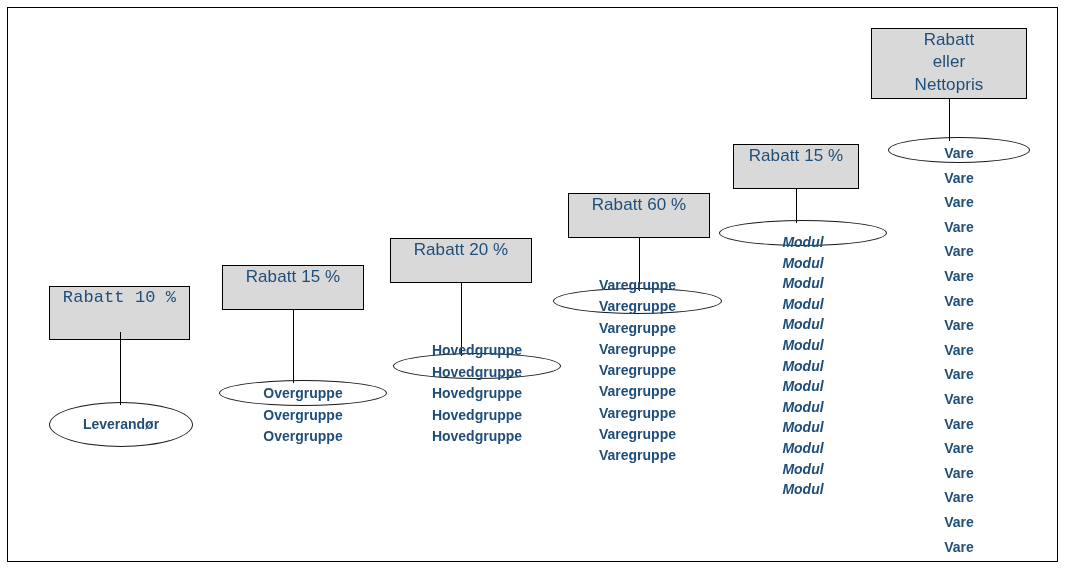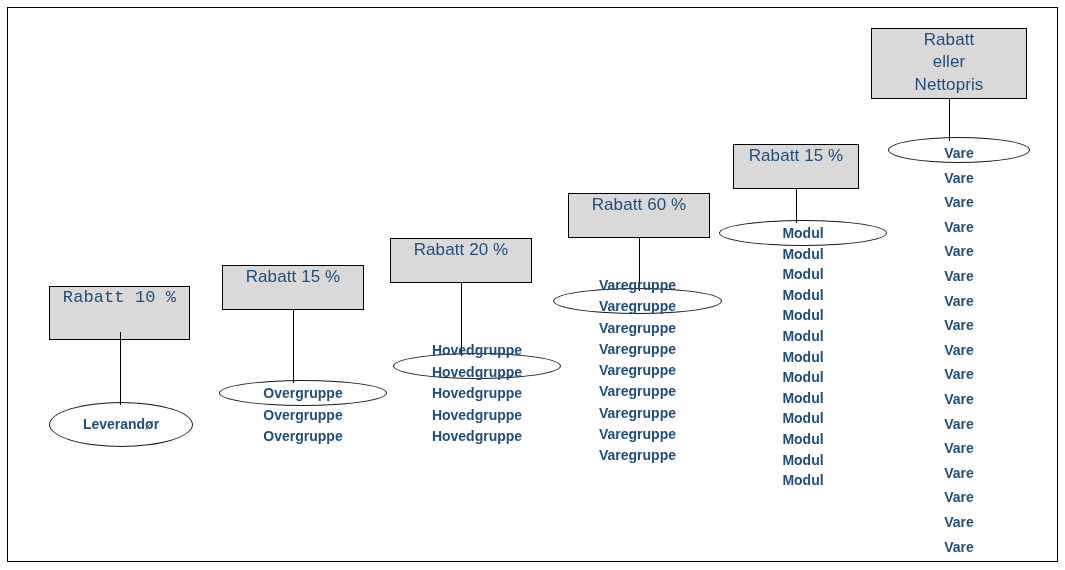--- a/index.html
+++ b/index.html
@@ -129,21 +129,21 @@
       <span class="entity-label">Varegruppe</span>
       <span class="entity-label">Varegruppe</span>
       <span class="entity-label">Varegruppe</span>
     </div>
   </div>
 
   <div class="column">
     <div class="disc-box" style="left:733px; top:144px; width:126px; height:45px;">Rabatt 15 %</div>
     <div class="connector" style="left:796px; top:189px; height:34px;"></div>
     <div class="ellipse" style="left:719px; top:220px; width:168px; height:26px;"></div>
-    <div class="label-stack" style="left:719px; top:223px; width:168px; line-height:20.6px;">
+    <div class="label-stack" style="left:719px; top:232px; width:168px; line-height:20.6px;font-style:italic;">
       <span class="entity-label">Modul</span>
       <span class="entity-label">Modul</span>
       <span class="entity-label">Modul</span>
       <span class="entity-label">Modul</span>
       <span class="entity-label">Modul</span>
       <span class="entity-label">Modul</span>
       <span class="entity-label">Modul</span>
       <span class="entity-label">Modul</span>
       <span class="entity-label">Modul</span>
       <span class="entity-label">Modul</span>

